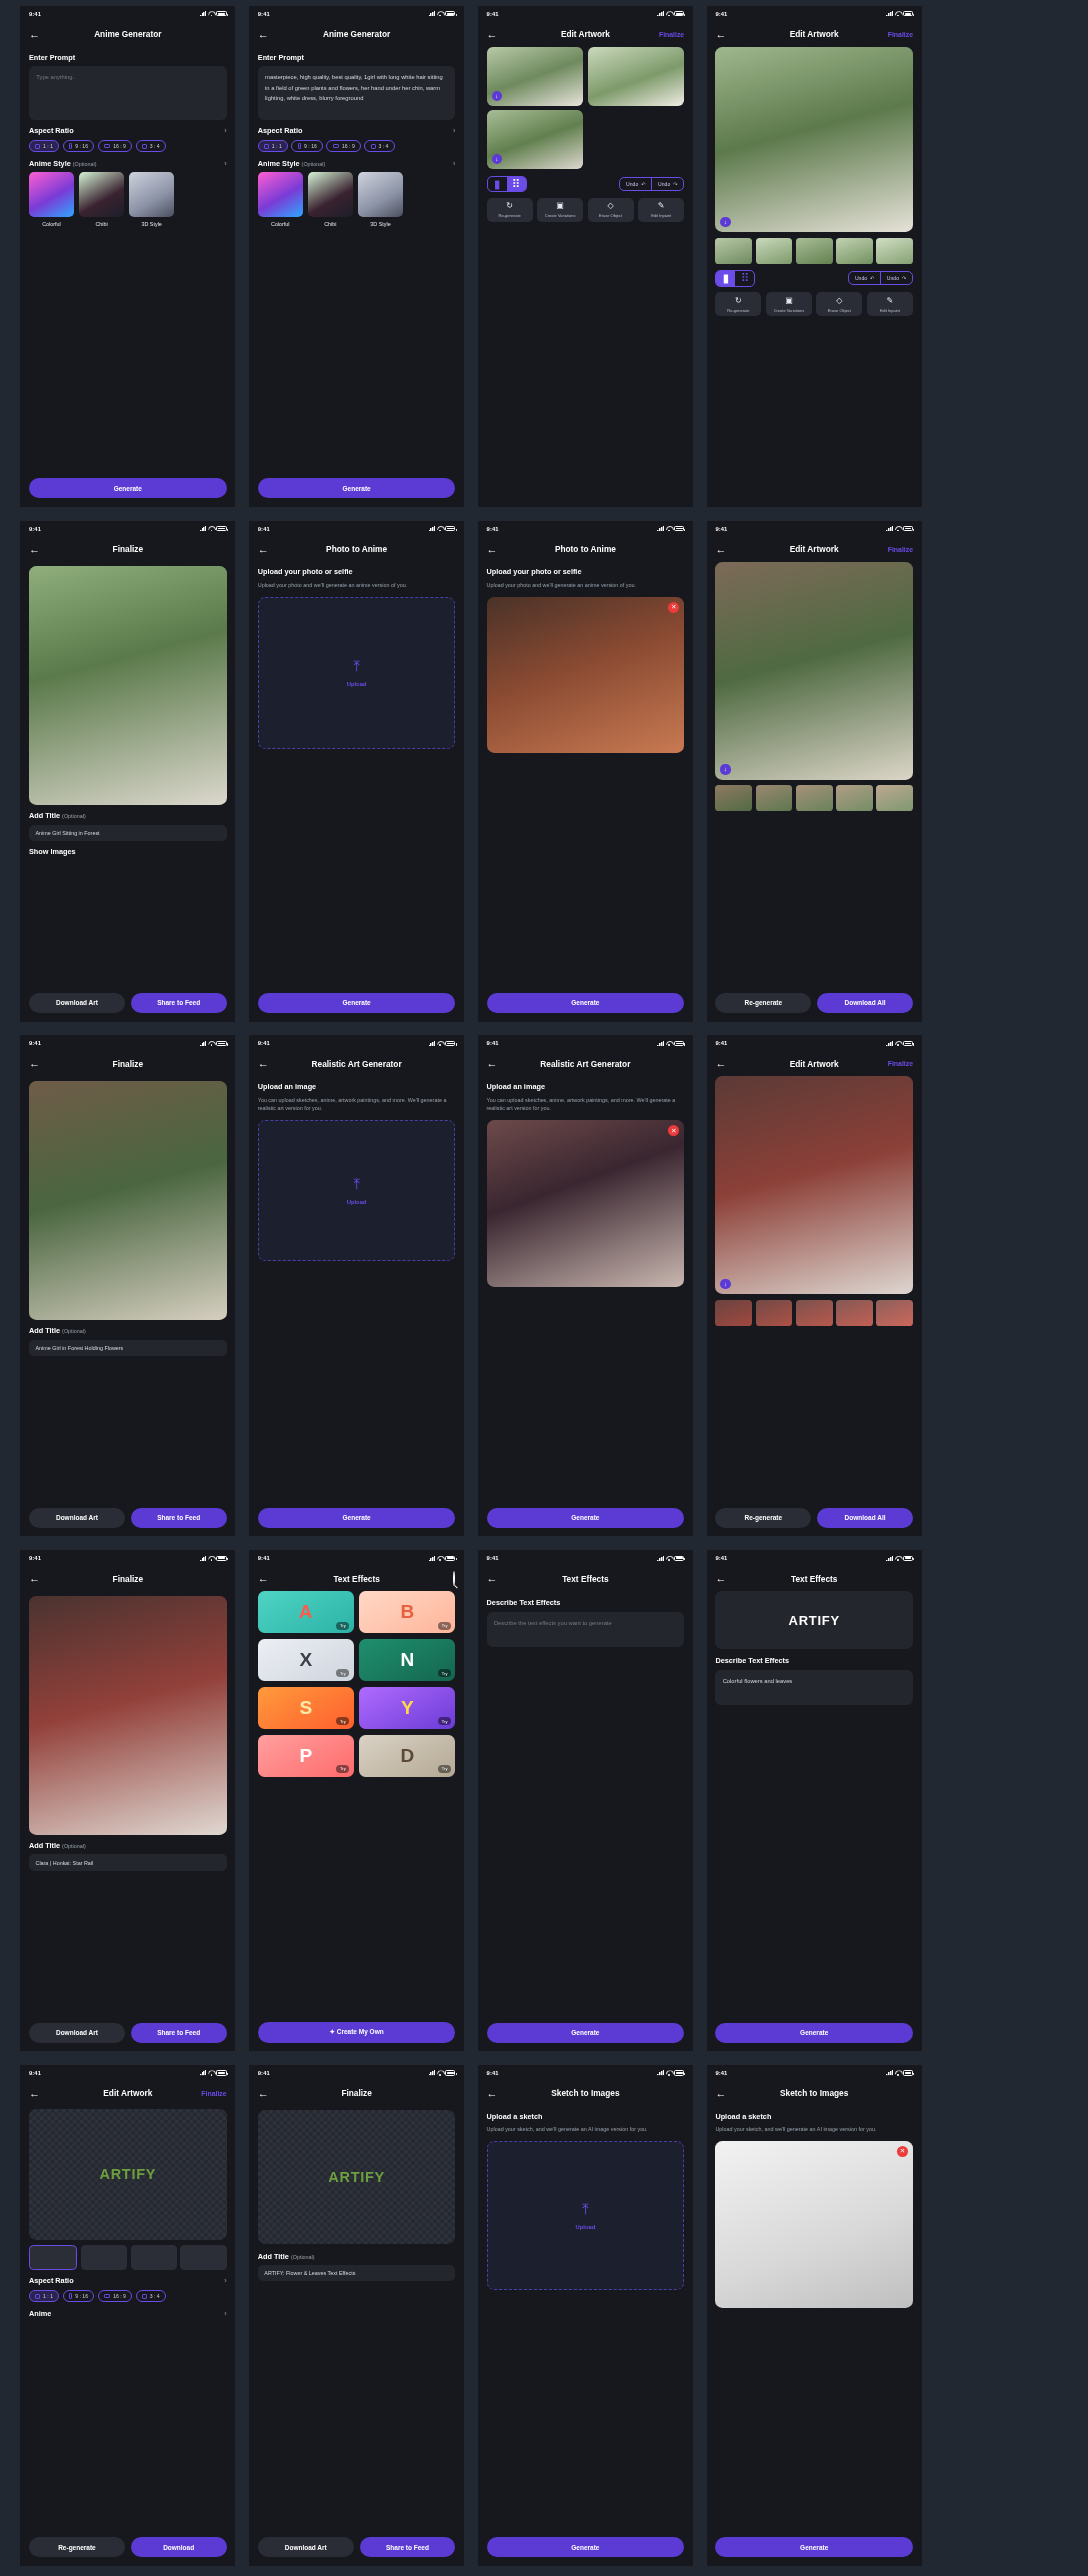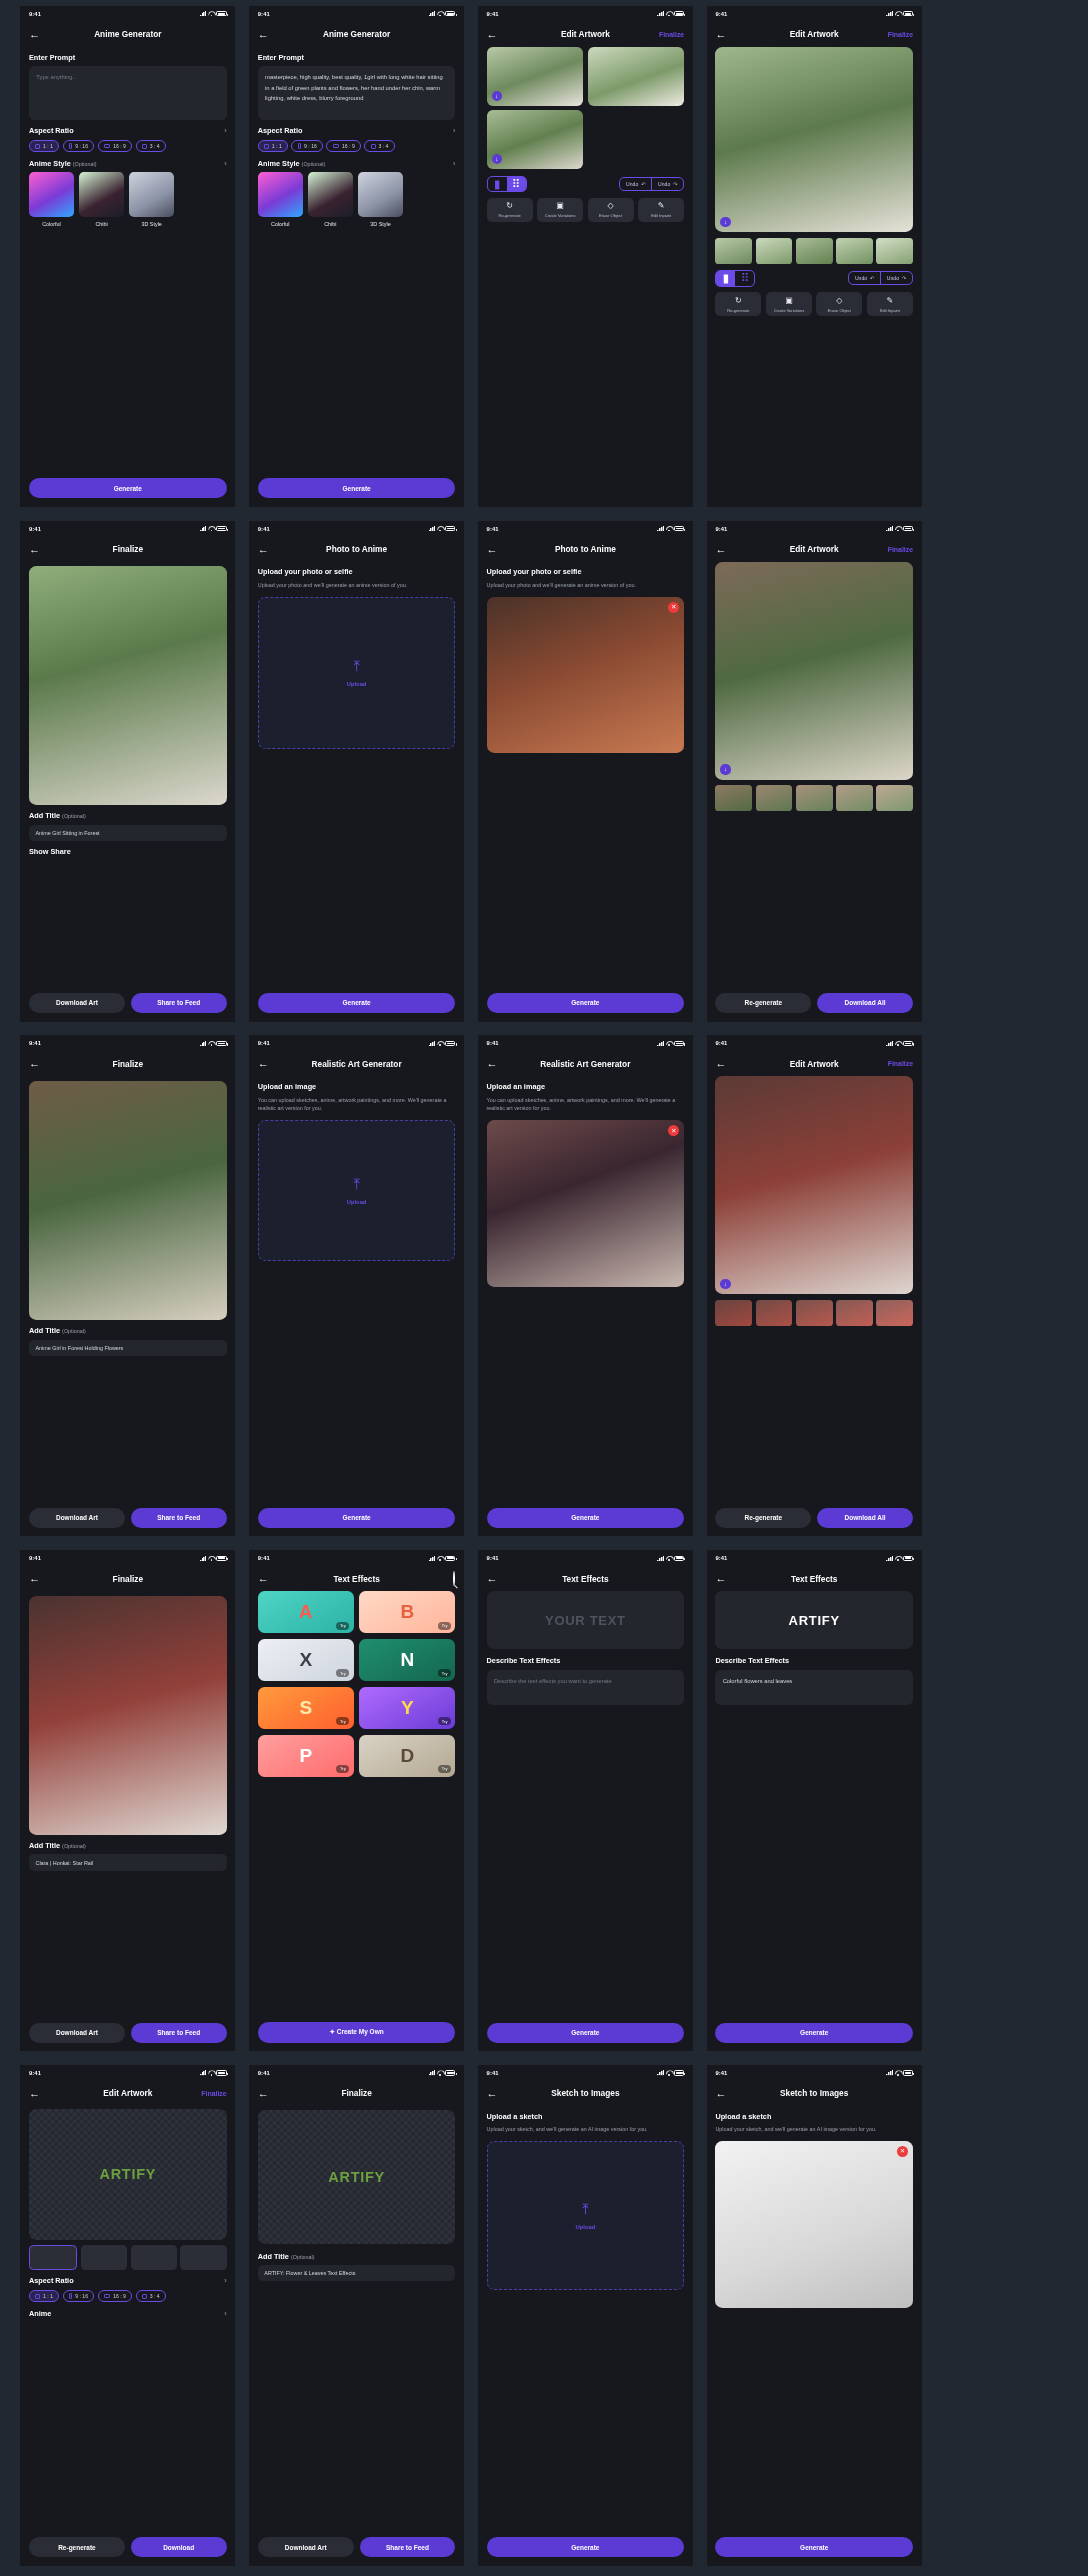--- a/index.html
+++ b/index.html
@@ -453,21 +453,21 @@
         </span>
     </div>
     <div class="nav">
       <span class="back">←</span>
       <span class="nav-title">Finalize</span>
     </div>
     <div class="body">
       <div class="hero" style="height:239px;margin-top:4.4px;background:linear-gradient(165deg,#8fae7c,#5b7a4b 40%,#dcd8cd)"></div>
       <div class="sec-label" style="margin-top:6.5px"><span>Add Title</span> <span class="opt">(Optional)</span></div>
       <div class="title-input">Anime Girl Sitting in Forest</div>
-      <div class="sec-label" style="margin-top:5.8px">Show Share</div>
+      <div class="sec-label" style="margin-top:5.8px">Show Images</div>
     </div>
     <div class="footer split">
       <div class="btn ghost">Download Art</div>
       <div class="btn">Share to Feed</div>
     </div>
   </div>
 
   <div class="phone">
     <div class="statusbar">
       <span>9:41</span>
@@ -744,21 +744,20 @@
           <i class="ic-sig"></i>
           <i class="ic-wifi"></i>
           <i class="ic-bat"></i>
         </span>
     </div>
     <div class="nav">
       <span class="back">←</span>
       <span class="nav-title">Text Effects</span>
     </div>
     <div class="body">
-      <div class="text-preview">YOUR TEXT</div>
       <div class="sec-label" style="margin-top:7.3px">Describe Text Effects</div>
       <div class="textarea ta-short">Describe the text effects you want to generate</div>
     </div>
     <div class="footer">
       <div class="btn">Generate</div>
     </div>
   </div>
 
   <div class="phone">
     <div class="statusbar">

